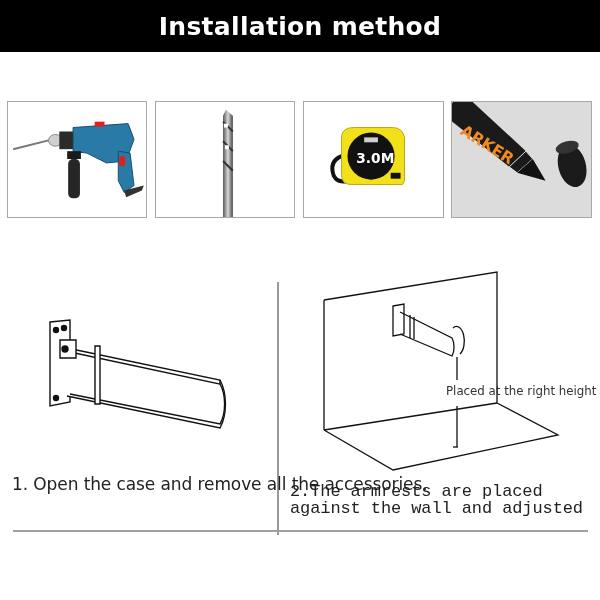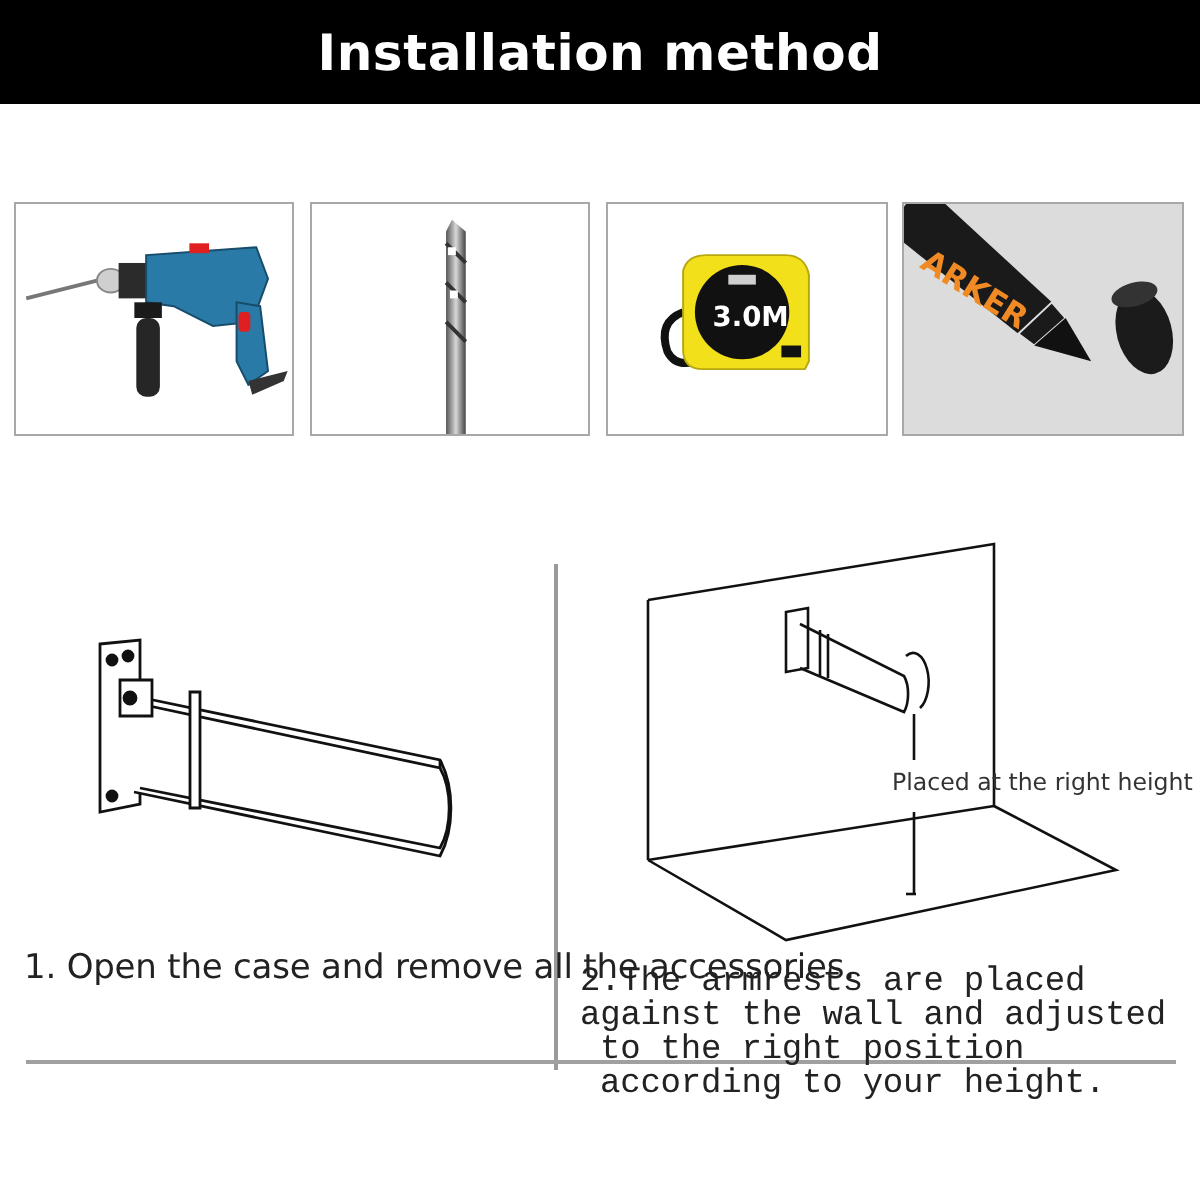--- a/index.html
+++ b/index.html
@@ -116,14 +116,13 @@
 </svg>
 
 <span class="height-label">Placed at the right height</span>
 
 <div class="divider-v"></div>
 <div class="divider-h"></div>
 
 <div class="caption step1-caption">1. Open the case and remove all the accessories.</div>
 <div class="caption step2-caption">
   <span>2.The armrests are placed against the wall and adjusted</span>
-  <span class="line2">to the right position according to your height.</span>
 </div>
 
 </body></html>

